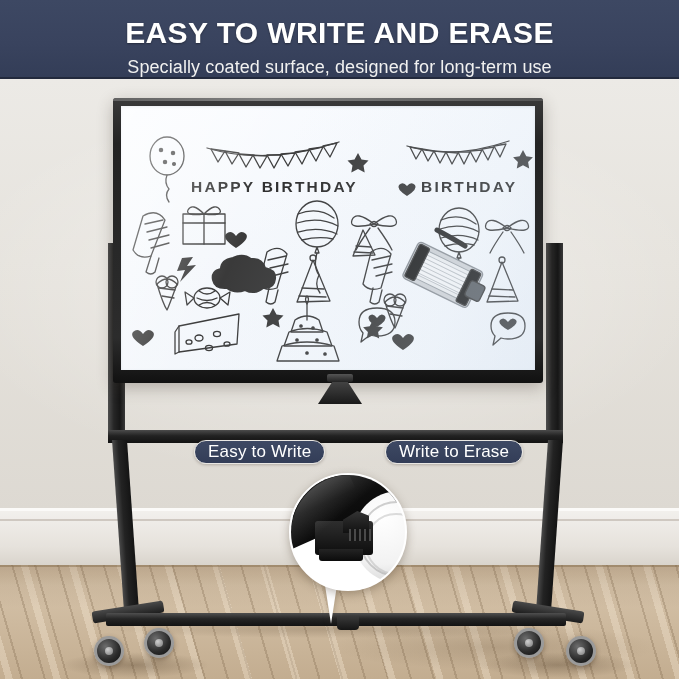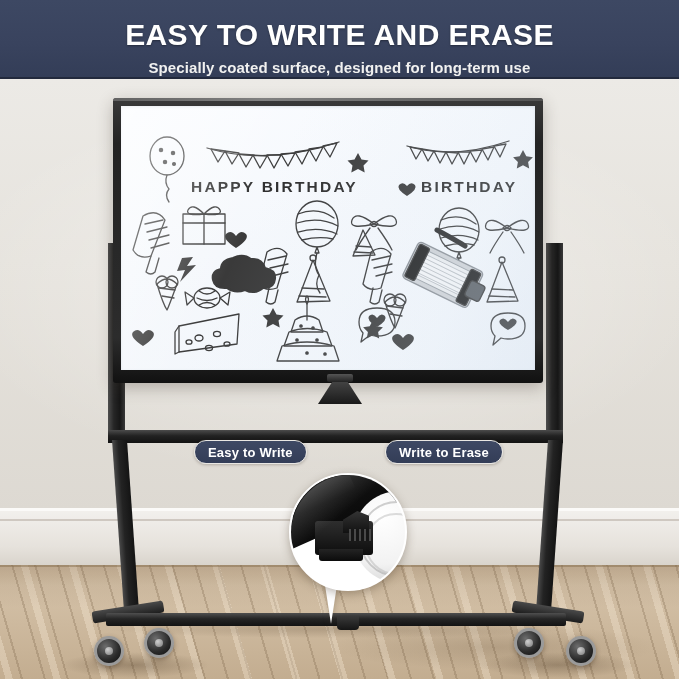--- a/index.html
+++ b/index.html
@@ -7,21 +7,21 @@
   body{font-family:"Liberation Sans",sans-serif;}
   .stage{position:relative;width:679px;height:679px;overflow:hidden;background:#e4e0da;}
 
   
   .banner{position:absolute;left:0;top:0;width:679px;height:79px;
     background:linear-gradient(180deg,#3d4863 0%,#39435e 55%,#333d57 100%);
     display:flex;flex-direction:column;align-items:center;justify-content:center;
     box-sizing:border-box;padding-top:16px;}
   .banner-title{color:#ffffff;font-size:30px;font-weight:bold;letter-spacing:.4px;
     line-height:1;text-shadow:0 1px 2px rgba(0,0,0,.35);white-space:nowrap;}
-  .banner-sub{color:#f1f1f0;font-size:15px;font-weight:700;margin-top:9px;
+  .banner-sub{color:#f1f1f0;font-size:18px;font-weight:400;margin-top:9px;
     letter-spacing:.1px;white-space:nowrap;}
   .banner-edge{position:absolute;left:0;top:77px;width:679px;height:2px;
     background:#1d2333;opacity:.75;}
 
   
   .wall{position:absolute;left:0;top:79px;width:679px;height:432px;
     background:linear-gradient(180deg,#eceae6 0%,#e6e3dd 42%,#ddd9d2 100%);}
   .wall-shade{position:absolute;left:0;top:79px;width:679px;height:432px;
     background:radial-gradient(ellipse 78% 62% at 48% 48%,rgba(255,255,255,.40),rgba(255,255,255,0) 72%);}
   .baseboard{position:absolute;left:0;top:508px;width:679px;height:57px;
@@ -108,21 +108,21 @@
   .sh-bar{left:110px;top:620px;width:460px;height:18px;
     background:radial-gradient(ellipse at center,rgba(74,56,36,.22),rgba(74,56,36,0) 72%);}
   .sh-floor{left:330px;top:624px;width:330px;height:46px;
     background:radial-gradient(ellipse at center,rgba(80,60,38,.18),rgba(80,60,38,0) 70%);}
 
   
   .badge{position:absolute;height:24px;border-radius:12px;
     background:linear-gradient(180deg,#3e4964 0%,#333d57 100%);
     border:1.5px solid #e9e7e3;
     display:flex;align-items:center;justify-content:center;
-    color:#fff;font-size:13px;font-weight:bold;letter-spacing:.2px;
+    color:#fff;font-size:17px;font-weight:normal;letter-spacing:.2px;
     box-sizing:border-box;padding:8px 13px;white-space:nowrap;
     box-shadow:0 1px 3px rgba(60,50,40,.28);}
   .badge-write{left:194px;top:440px;}
   .badge-erase{left:385px;top:440px;}
 
   
   .callout-tail{position:absolute;left:318px;top:540px;width:0;height:0;
     border-left:13px solid transparent;border-right:13px solid transparent;
     border-top:84px solid #fff;
     filter:drop-shadow(0 2px 3px rgba(70,55,38,.30));}

